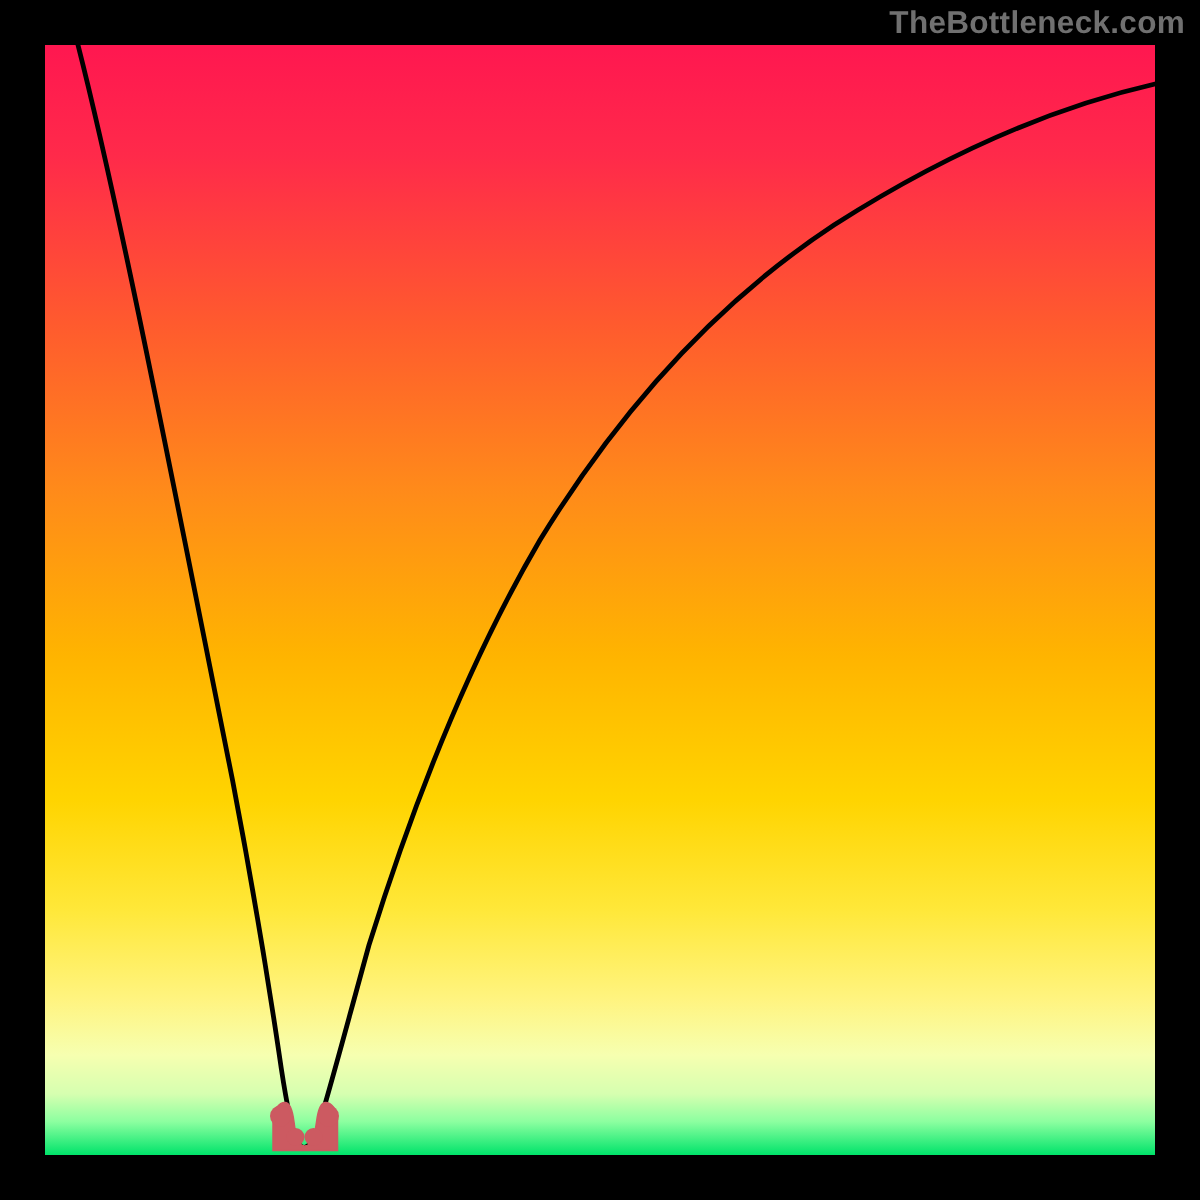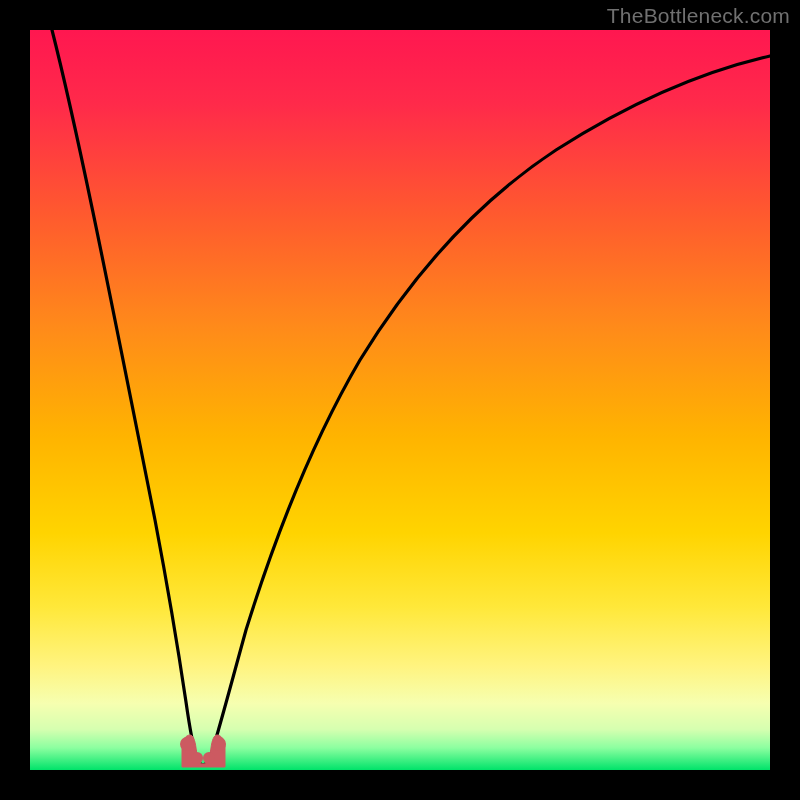--- a/index.html
+++ b/index.html
@@ -17,21 +17,21 @@
     width: 800px;
     height: 800px;
     background: #000;
   }
   .watermark {
     position: absolute;
     top: 4px;
     right: 10px;
     color: #707070;
     font-size: 21px;
-    font-weight: 400;
+    font-weight: 700;
     letter-spacing: 0.2px;
     z-index: 10;
   }
   svg {
     position: absolute;
     left: 0; top: 0;
   }
 </style>
 </head>
 <body>

